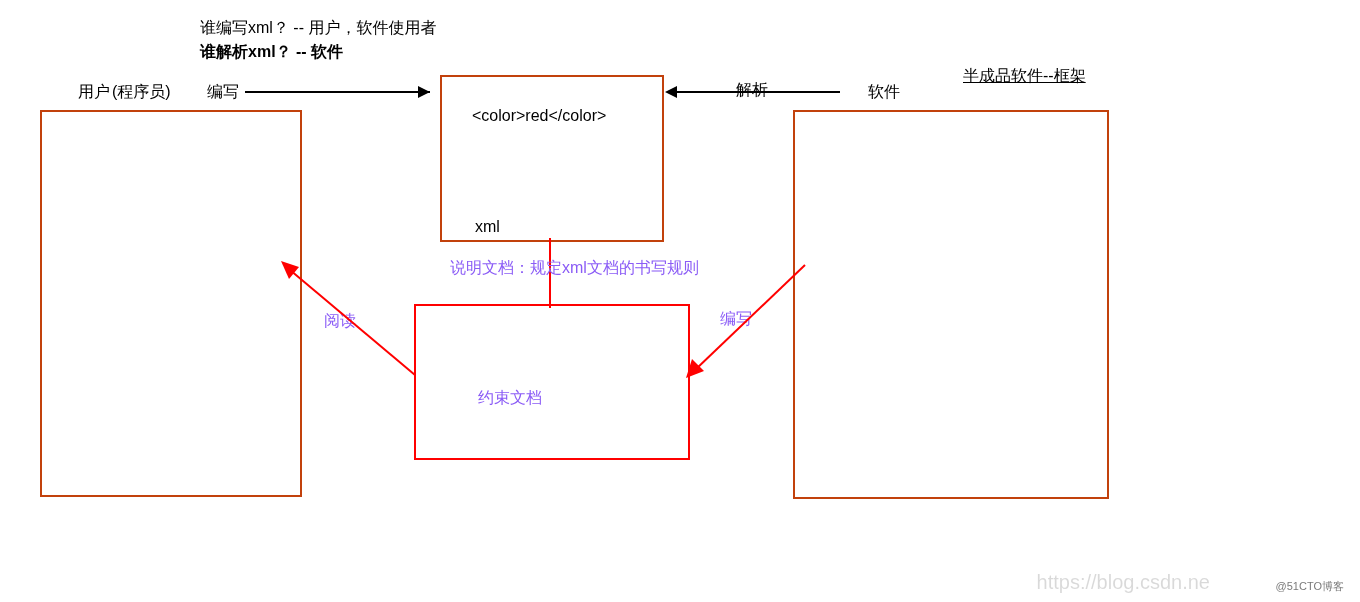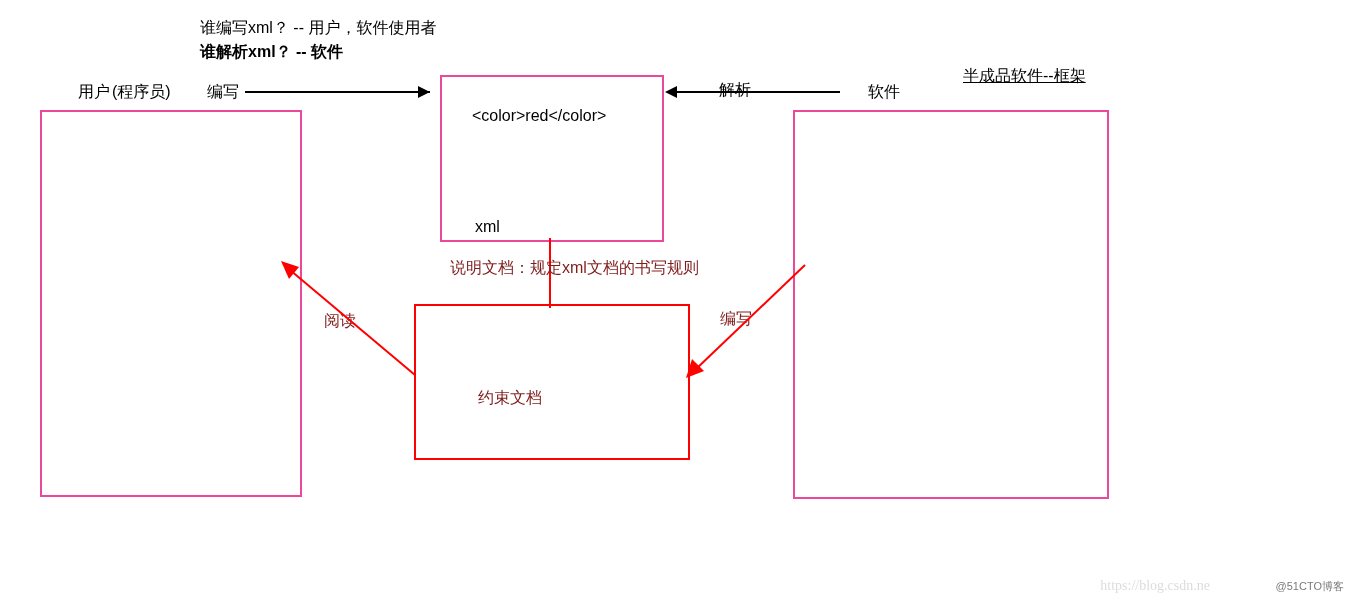--- a/index.html
+++ b/index.html
@@ -7,24 +7,24 @@
     width: 1360px;
     height: 602px;
     background: #ffffff;
     position: relative;
     font-family: "SimSun", "Microsoft YaHei", Arial, sans-serif;
     font-size: 16px;
     color: #000;
     overflow: hidden;
   }
   .abs { position: absolute; }
-  .box-black { border: 2px solid #ec4899; }
+  .box-black { border: 2px solid #c2410c; }
   .box-red { border: 2px solid #ff0000; }
-  .txt-red { color: #7f1d1d; }
-  .txt-faded { color: rgba(0,0,0,0.15); font-size: 14px; font-family: Liberation Serif, serif; }
+  .txt-red { color: #8b5cf6; }
+  .txt-faded { color: rgba(0,0,0,0.15); font-size: 20px; }
   svg.abs { pointer-events: none; }
 </style>
 </head>
 <body>
 
 <div class="abs" style="left:200px; top:18px;">谁编写xml？ -- 用户，软件使用者</div>
 <div class="abs" style="left:200px; top:42px;font-weight:bold;">谁解析xml？ -- 软件</div>
 
 <div class="abs" style="left:78px; top:82px;text-align:right;">用户</div>
 <div class="abs" style="left:112px; top:82px;">(程序员)</div>
@@ -40,21 +40,21 @@
 <div class="abs box-black" style="left:440px; top:75px; width:220px; height:163px;">
   <div class="abs" style="left:30px; top:30px; white-space:nowrap;">&lt;color&gt;red&lt;/color&gt;</div>
   <div class="abs" style="left:33px; bottom:4px;">xml</div>
 </div>
 
 <svg class="abs" style="left:665px; top:82px;" width="175" height="20">
   <line x1="12" y1="10" x2="175" y2="10" stroke="#000" stroke-width="2"></line>
   <polygon points="0,10 12,4 12,16" fill="#000"></polygon>
 </svg>
 
-<div class="abs" style="left:719px; top:80px;">解析</div>
+<div class="abs" style="left:736px; top:80px;">解析</div>
 <div class="abs" style="left:868px; top:82px;">软件</div>
 <div class="abs" style="left:963px; top:66px;text-decoration:underline;">半成品软件--框架</div>
 
 <div class="abs box-black" style="left:793px; top:110px; width:312px; height:385px;"></div>
 
 <svg class="abs" style="left:540px; top:238px;" width="20" height="70">
   <line x1="10" y1="0" x2="10" y2="70" stroke="#ff0000" stroke-width="2"></line>
 </svg>
 
 <div class="abs txt-red" style="left:450px; top:258px; white-space:nowrap;">说明文档：规定xml文档的书写规则</div>

